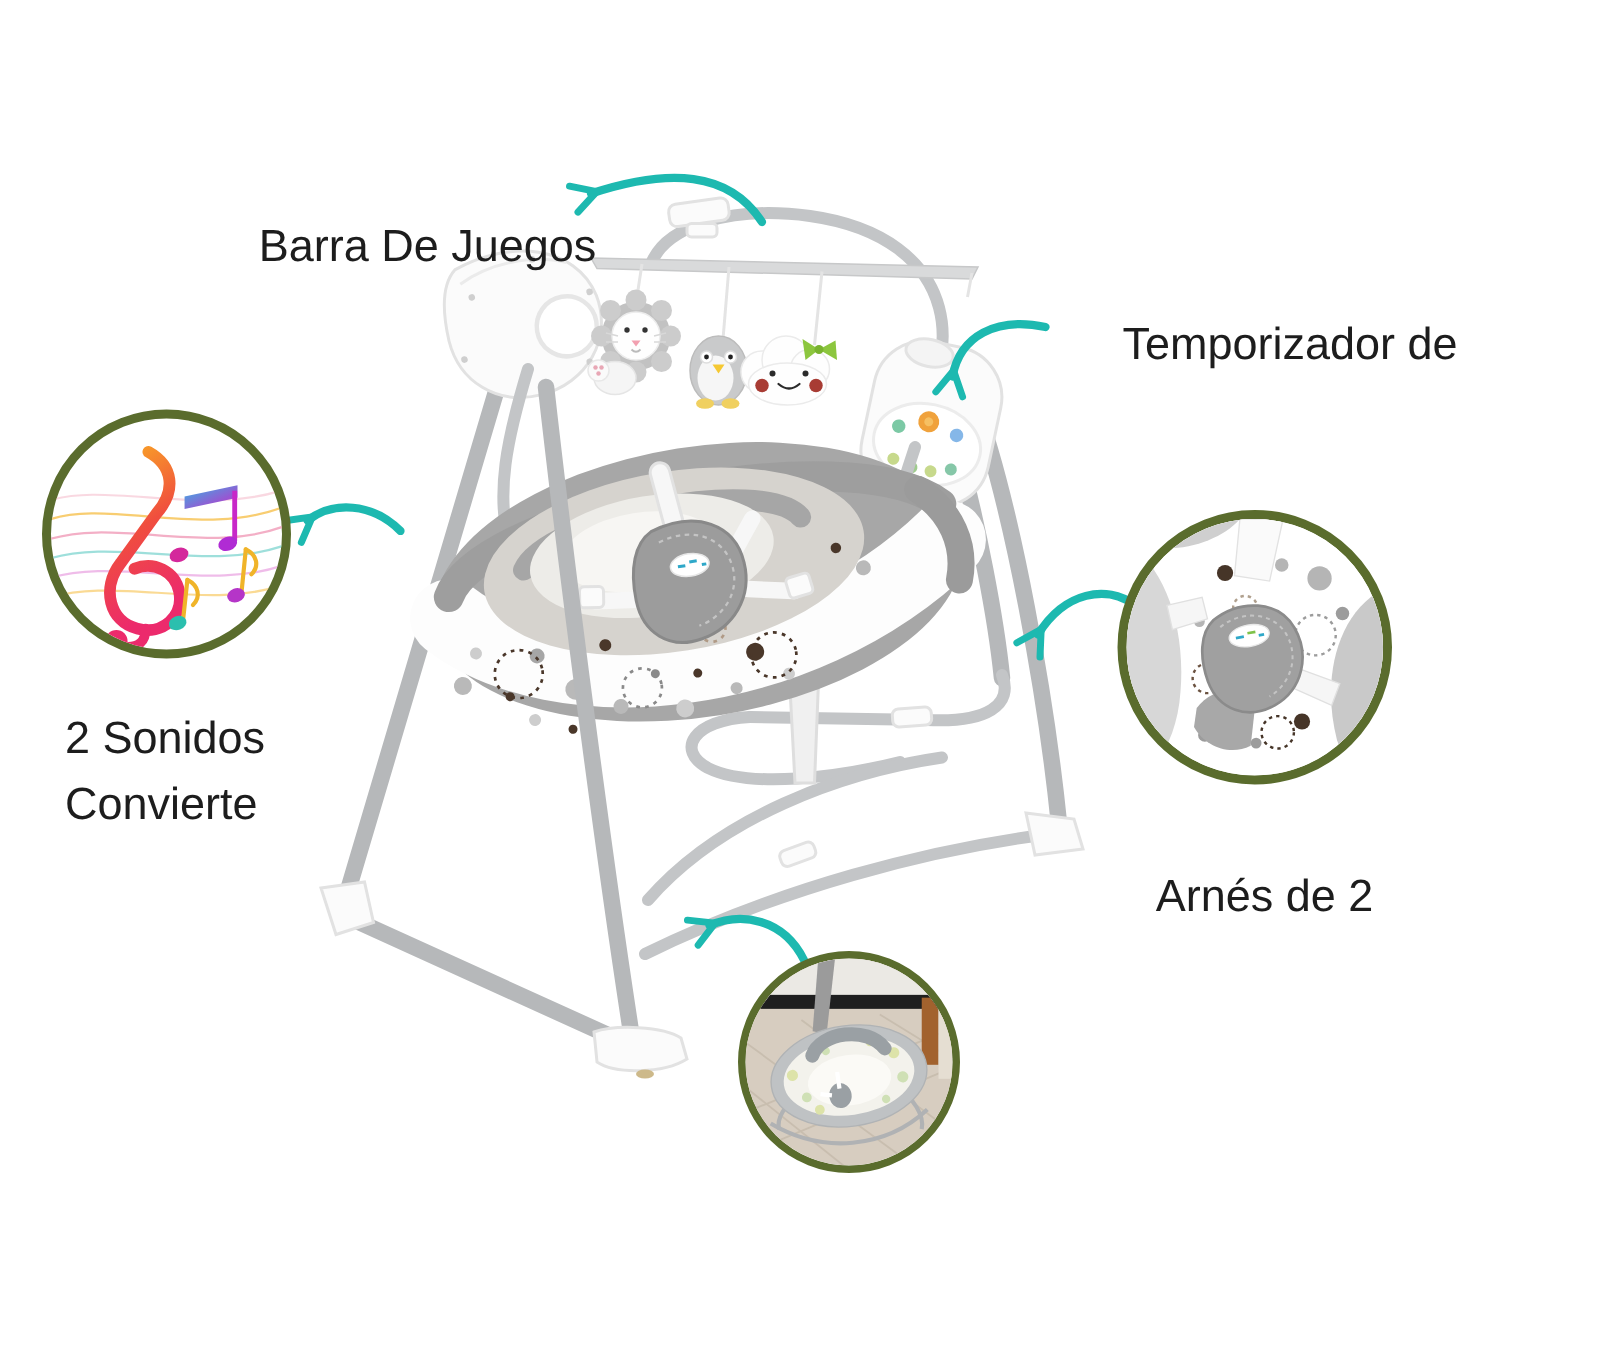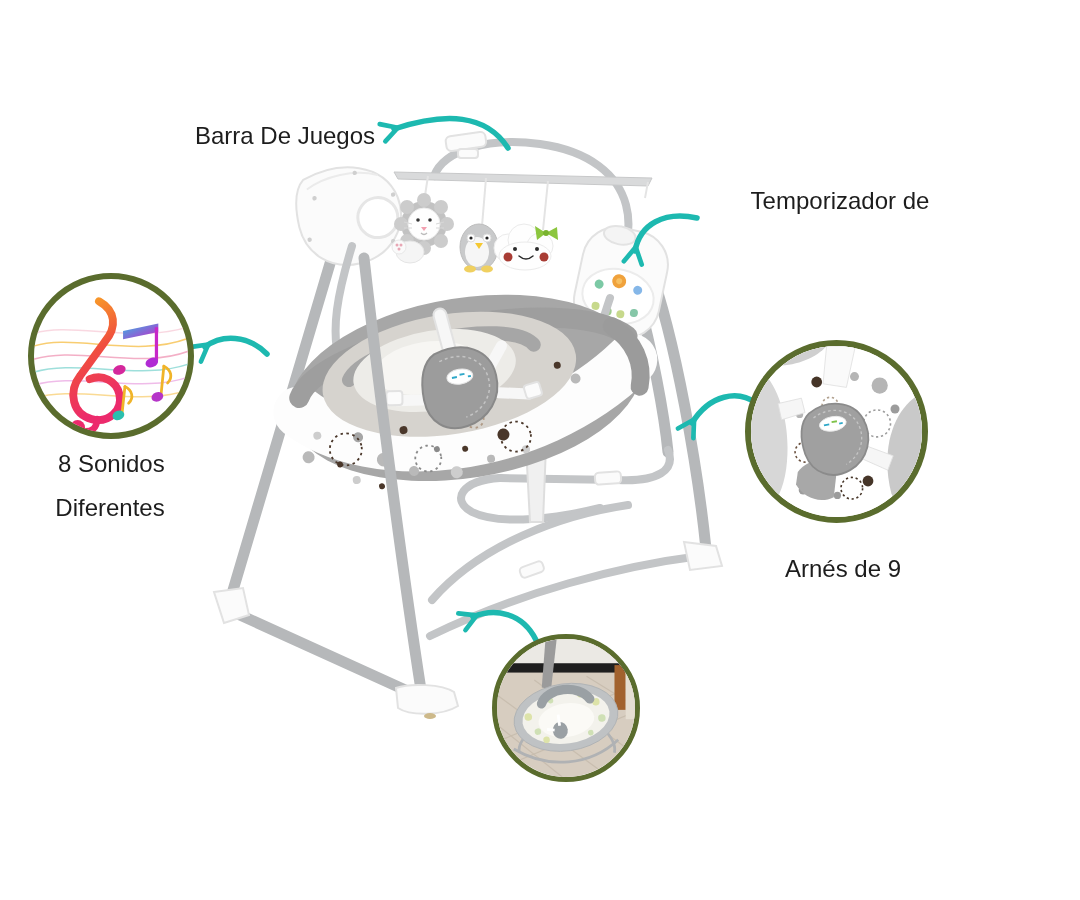--- a/index.html
+++ b/index.html
@@ -1,20 +1,20 @@
 <!DOCTYPE html>
 <html><head>
 <meta charset="utf-8">
 <style>
   html,body{margin:0;padding:0;background:#ffffff;}
   .canvas{position:relative;width:1080px;height:900px;background:#ffffff;overflow:hidden;
           font-family:"Liberation Sans","DejaVu Sans",sans-serif;color:#1d1d1d;}
   .layer{position:absolute;left:0;top:0;}
-  .label{position:absolute;transform:translate(-50%,-50%);text-align:right;
-         font-size:24px;line-height:44px;color:#1d1d1d;white-space:nowrap;}
+  .label{position:absolute;transform:translate(-50%,-50%);text-align:left;
+         font-size:30px;line-height:44px;color:#1d1d1d;white-space:nowrap;margin-top:29px;}
   .label span{display:block;}
   .badge{position:absolute;border-radius:50%;border:6px solid #5a6c2d;background:#ffffff;
          overflow:hidden;box-sizing:border-box;}
   .badge svg{display:block;width:100%;height:100%;}
   .tube{stroke:#b6b8ba;stroke-width:11;fill:none;stroke-linecap:round;}
   .tube-thin{stroke:#c3c5c7;stroke-width:8;fill:none;stroke-linecap:round;}
   .whitepart{fill:#fbfbfb;stroke:#e2e2e2;stroke-width:2;}
   .arrow{stroke:#1db9b0;stroke-width:5.5;fill:none;stroke-linecap:round;}
 </style>
 </head>
@@ -228,31 +228,31 @@
       <path class="arrow" d="M267 354 C248 335 222 334 205 347" marker-end="url(#ah)"></path>
       <path class="arrow" d="M756 403 C738 390 710 394 692 423" marker-end="url(#ah)"></path>
       <path class="arrow" d="M536 640 C522 612 494 608 473 617" marker-end="url(#ah)"></path>
     </g>
   </svg>
 
   <div class="label" style="left:285px;top:136px;">
     <span>Barra De Juegos</span>
   </div>
 
-  <div class="label" style="left:840px;top:201px;">
+  <div class="label" style="left:860px;top:201px;">
     <span>Temporizador de</span>
   </div>
 
   <div class="label" style="left:110px;top:486px;">
-    <span>8 Sonidos</span>
-    <span>Diferentes</span>
+    <span>2 Sonidos</span>
+    <span>Convierte</span>
   </div>
 
   <div class="label" style="left:843px;top:569px;">
-    <span>Arnés de 9</span>
+    <span>Arnés de 2</span>
   </div>
 
 
   <div class="badge" style="left:28px;top:273px;width:166px;height:166px;">
     <svg viewBox="0 0 166 166">
       <defs>
         <linearGradient id="clefG" x1="0" y1="0" x2="0.25" y2="1">
           <stop offset="0" stop-color="#f9a825"></stop>
             <stop offset="0.5" stop-color="#f04e3e"></stop>
             <stop offset="1" stop-color="#ec2a6c"></stop>

